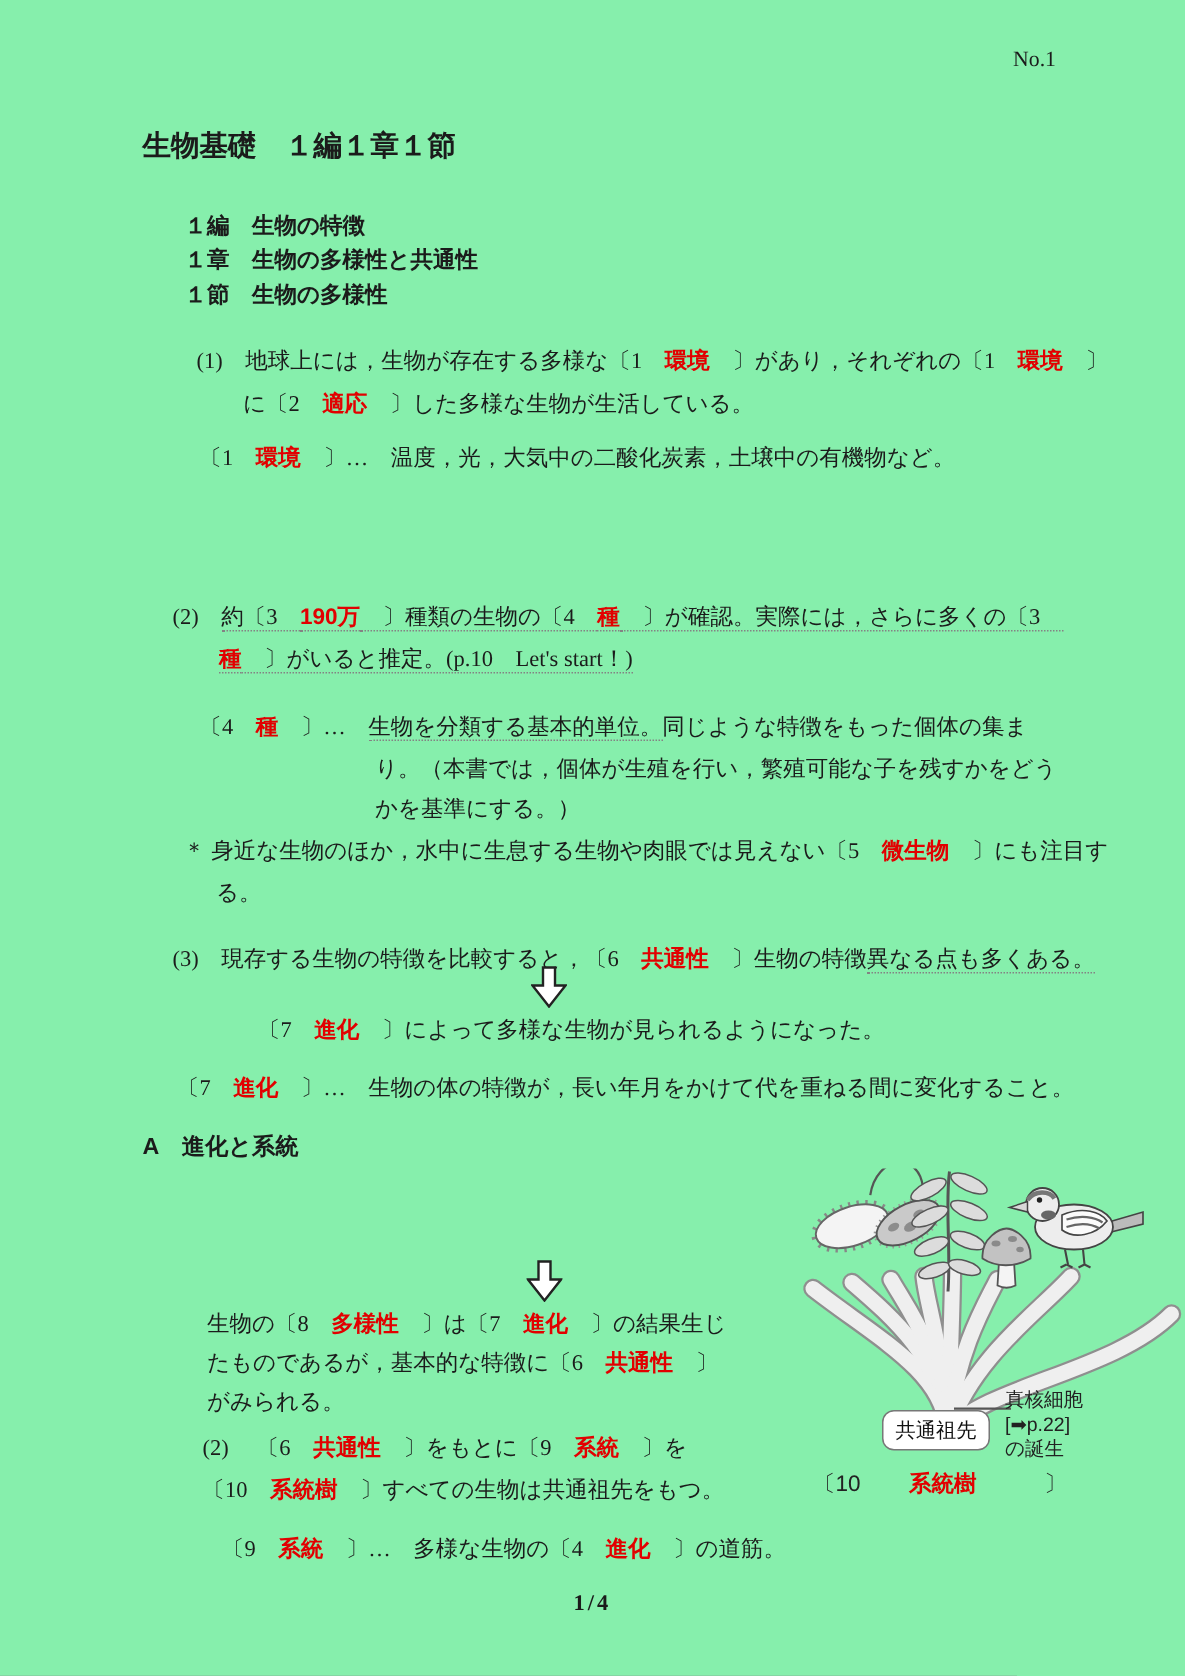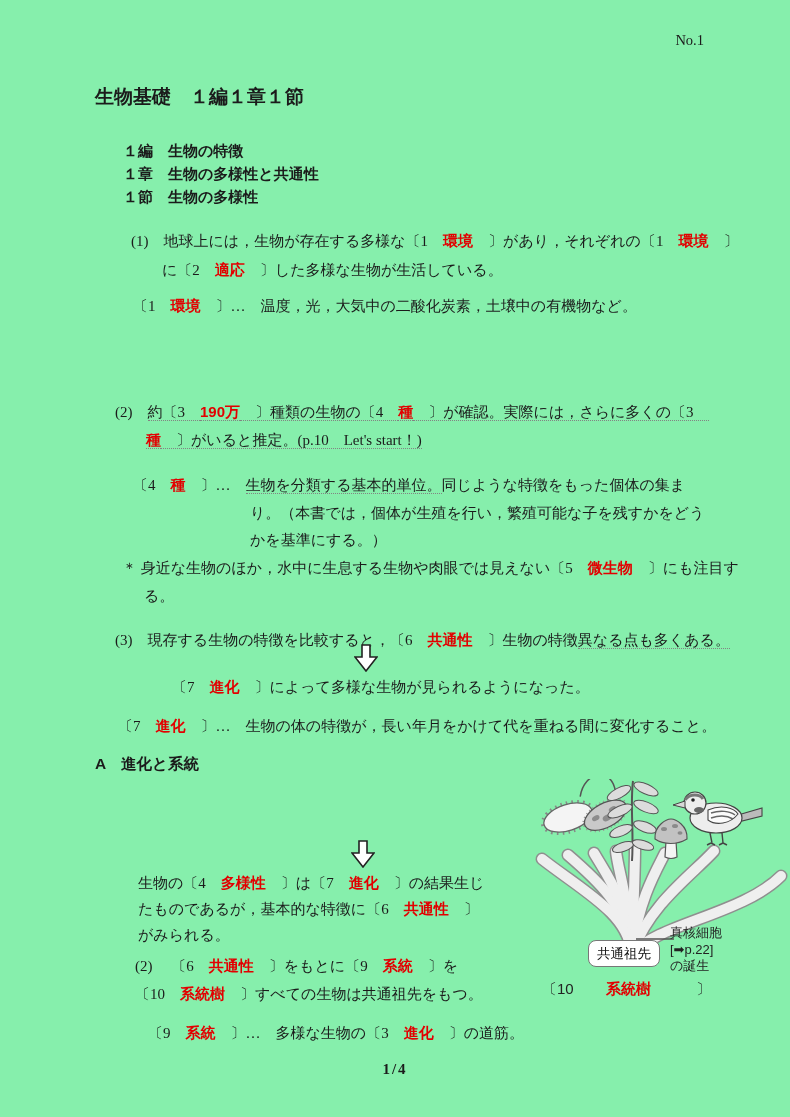--- a/index.html
+++ b/index.html
@@ -77,25 +77,25 @@
 
   <div class="para" style="left:118px; top:712px; width:620px;"><span>〔7　</span><span class="red">進化</span><span>　〕…　生物の体の特徴が，長い年月をかけて代を重ねる間に変化すること。</span></div>
 
   <div class="section-heading">A　進化と系統</div>
 
 
   <svg class="down-arrow" style="left:351px; top:840px;" viewBox="0 0 24 28">
     <path d="M8 1 L16 1 L16 13 L23 13 L12 27 L1 13 L8 13 Z" fill="#ffffff" stroke="#222" stroke-width="1.6"></path>
   </svg>
 
-  <div class="para" style="left:138px; top:870px; width:350px; line-height:26px;"><span>生物の〔4　</span><span class="red">多様性</span><span>　〕は〔7　</span><span class="red">進化</span><span>　〕の結果生じたものであるが，基本的な特徴に〔6　</span><span class="red">共通性</span><span>　〕がみられる。</span></div>
+  <div class="para" style="left:138px; top:870px; width:350px; line-height:26px;"><span>生物の〔8　</span><span class="red">多様性</span><span>　〕は〔7　</span><span class="red">進化</span><span>　〕の結果生じたものであるが，基本的な特徴に〔6　</span><span class="red">共通性</span><span>　〕がみられる。</span></div>
 
   <div class="para" style="left:135px; top:952px; width:420px; line-height:27px;"><span>(2)　 〔6　</span><span class="red">共通性</span><span>　〕をもとに〔9　</span><span class="red">系統</span><span>　〕を</span><br><span>〔10　</span><span class="red">系統樹</span><span>　〕すべての生物は共通祖先をもつ。</span></div>
 
-  <div class="para" style="left:148px; top:1019px; width:500px;"><span>〔9　</span><span class="red">系統</span><span>　〕…　多様な生物の〔3　</span><span class="red">進化</span><span>　〕の道筋。</span></div>
+  <div class="para" style="left:148px; top:1019px; width:500px;"><span>〔9　</span><span class="red">系統</span><span>　〕…　多様な生物の〔4　</span><span class="red">進化</span><span>　〕の道筋。</span></div>
 
   <div class="figure">
     <svg width="262" height="232" viewBox="0 0 262 232">
 
       <g fill="none" stroke-linecap="round">
         <g stroke="#8f8f8f" stroke-width="13">
           <path d="M103,172 C100,135 55,112 14,80"></path>
           <path d="M103,172 C100,128 68,100 40,76"></path>
           <path d="M103,170 C98,120 78,95 66,74"></path>
           <path d="M102,170 C100,115 90,92 88,72"></path>

